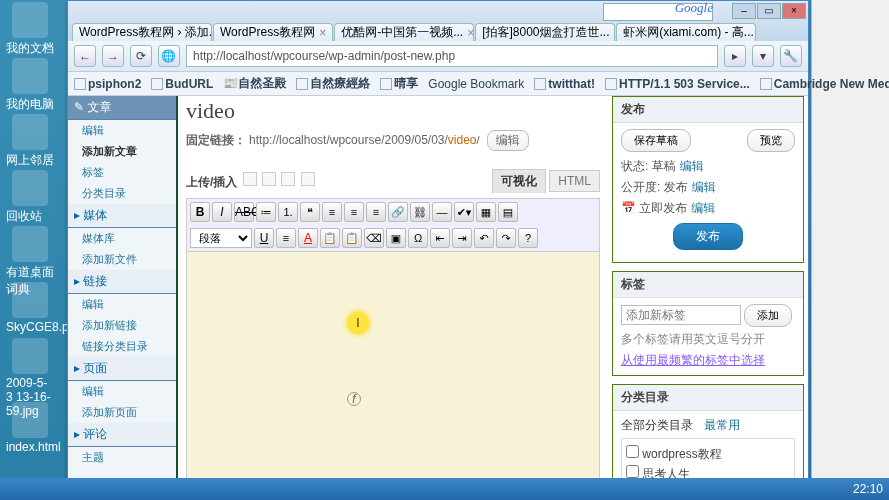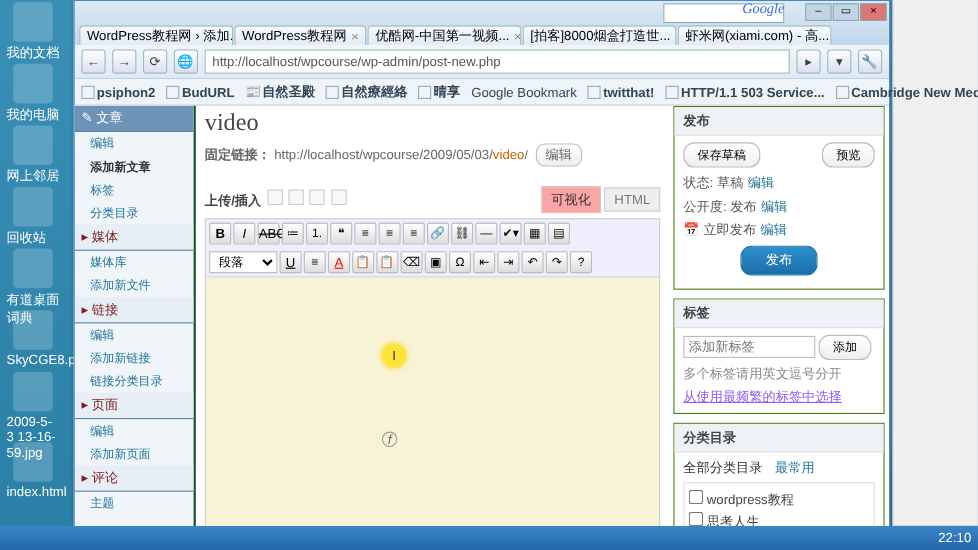--- a/index.html
+++ b/index.html
@@ -17,33 +17,33 @@
 .tab .x{margin-left:4px;color:#888}
 .addrbar{display:flex;align-items:center;padding:4px 6px;background:linear-gradient(#f0f5fa,#dde9f5);border-bottom:1px solid #bcd;gap:6px}
 .navbtn{width:22px;height:22px;border:1px solid #9bb;border-radius:3px;background:linear-gradient(#fff,#dde);text-align:center;line-height:20px;cursor:pointer;color:#345}
 .url{flex:1;height:22px;border:1px solid #9bb;padding:0 6px;line-height:20px;color:#555;background:#fff}
 .bookmarks{display:flex;align-items:center;padding:3px 6px;background:#eef4fa;border-bottom:1px solid #ccd;gap:10px;font-size:11px;color:#345}
 .bookmarks span{cursor:pointer;white-space:nowrap}
 .bookmarks .page{display:inline-block;width:12px;height:12px;border:1px solid #9ab;margin-right:2px;vertical-align:middle}
 .content{display:flex;height:calc(100% - 86px);overflow:hidden}
 .sidebar{width:110px;background:#f0f5fa;border-right:2px solid #14532d;overflow-y:auto}
 .sidehdr{background:#6d94b7;color:#fff;padding:3px 6px;font-size:12px;border-bottom:1px solid #5a82a5}
-.sidehdr.alt{background:#e8eef5;color:#7f1d1d}
+.sidehdr.alt{background:#e8eef5;color:#0369a1}
 .sideitem{padding:3px 8px 3px 14px;color:#21759b;font-size:11px;cursor:pointer}
 .sideitem.bold{font-weight:bold;color:#333}
 .main{flex:1;padding:0 8px;overflow-y:auto;background:#fff}
 .title{font:normal 22px Georgia;color:#444;margin:2px 0 6px}
 .permalink{font-size:11px;color:#666;margin-bottom:18px}
 .permalink .slug{color:#c60}
 .permalink .btn{display:inline-block;padding:1px 8px;border:1px solid #bbb;border-radius:8px;background:linear-gradient(#fff,#eee);margin-left:4px;cursor:pointer}
 .edrow{display:flex;align-items:center;justify-content:space-between;margin-bottom:4px}
 .edrow .lbl{font-weight:bold;color:#444}
 .edrow .icons span{display:inline-block;width:14px;height:14px;border:1px solid #ccc;margin-left:2px;background:#f8f8f8}
 .edtabs span{display:inline-block;padding:3px 8px;border:1px solid #ccc;background:#eee;cursor:pointer;color:#777}
-.edtabs span.active{background:#fca5a5;border-bottom-color:#fff;color:#333;font-weight:normal}
+.edtabs span.active{background:#e5e5e5;border-bottom-color:#fff;color:#333;font-weight:bold}
 .toolbar{border:1px solid #ccc;background:#eef;padding:3px;display:flex;flex-wrap:wrap;gap:2px;align-items:center}
 .tbtn{width:20px;height:20px;border:1px solid #bbb;background:linear-gradient(#fff,#ddd);text-align:center;line-height:18px;font-size:11px;cursor:pointer;border-radius:2px}
 .tsel{height:20px;border:1px solid #bbb;background:#fff;padding:0 14px 0 4px;font-size:11px}
 .canvas{border:1px solid #ccc;border-top:none;height:255px;background:#f8f3d6;position:relative}
 .cursor{position:absolute;left:160px;top:60px;width:22px;height:22px;border-radius:50%;background:#ffe23a;box-shadow:0 0 6px #ffd700;text-align:center;line-height:22px;color:#333}
 .flash{position:absolute;left:160px;top:140px;width:14px;height:14px;border:1px solid #999;border-radius:50%;font-style:italic;text-align:center;line-height:12px;color:#666}
 .rightcol{width:200px;padding:0 4px;overflow-y:auto;background:#fff}
 .box{border:1px solid #4d7c0f;margin-bottom:8px;background:#fff}
 .boxhdr{background:#eef2f6;padding:4px 8px;font-weight:bold;color:#444;border-bottom:1px solid #ddd}
 .boxbody{padding:6px 8px;font-size:11px}

